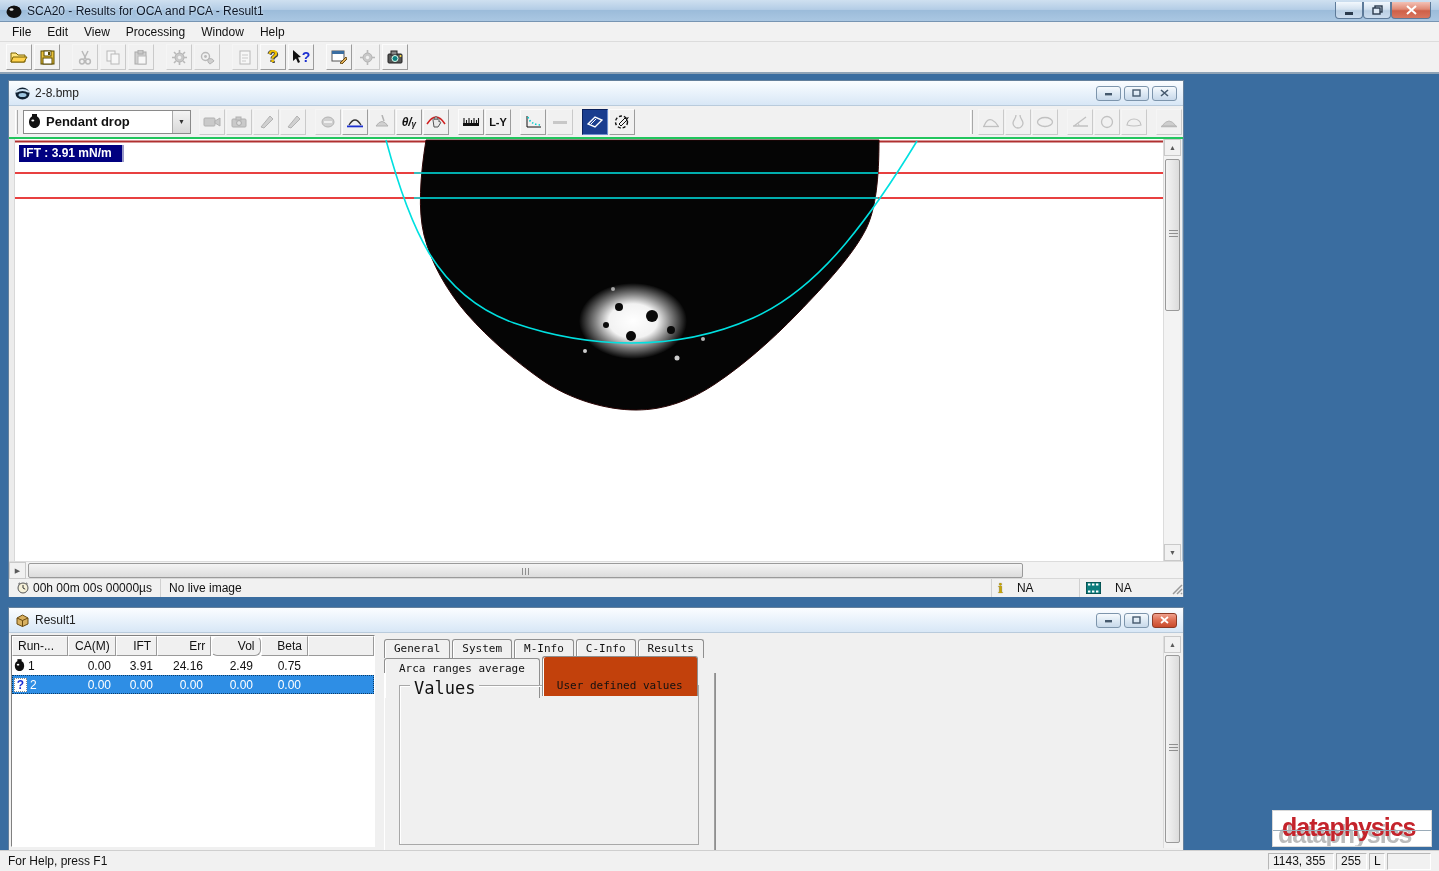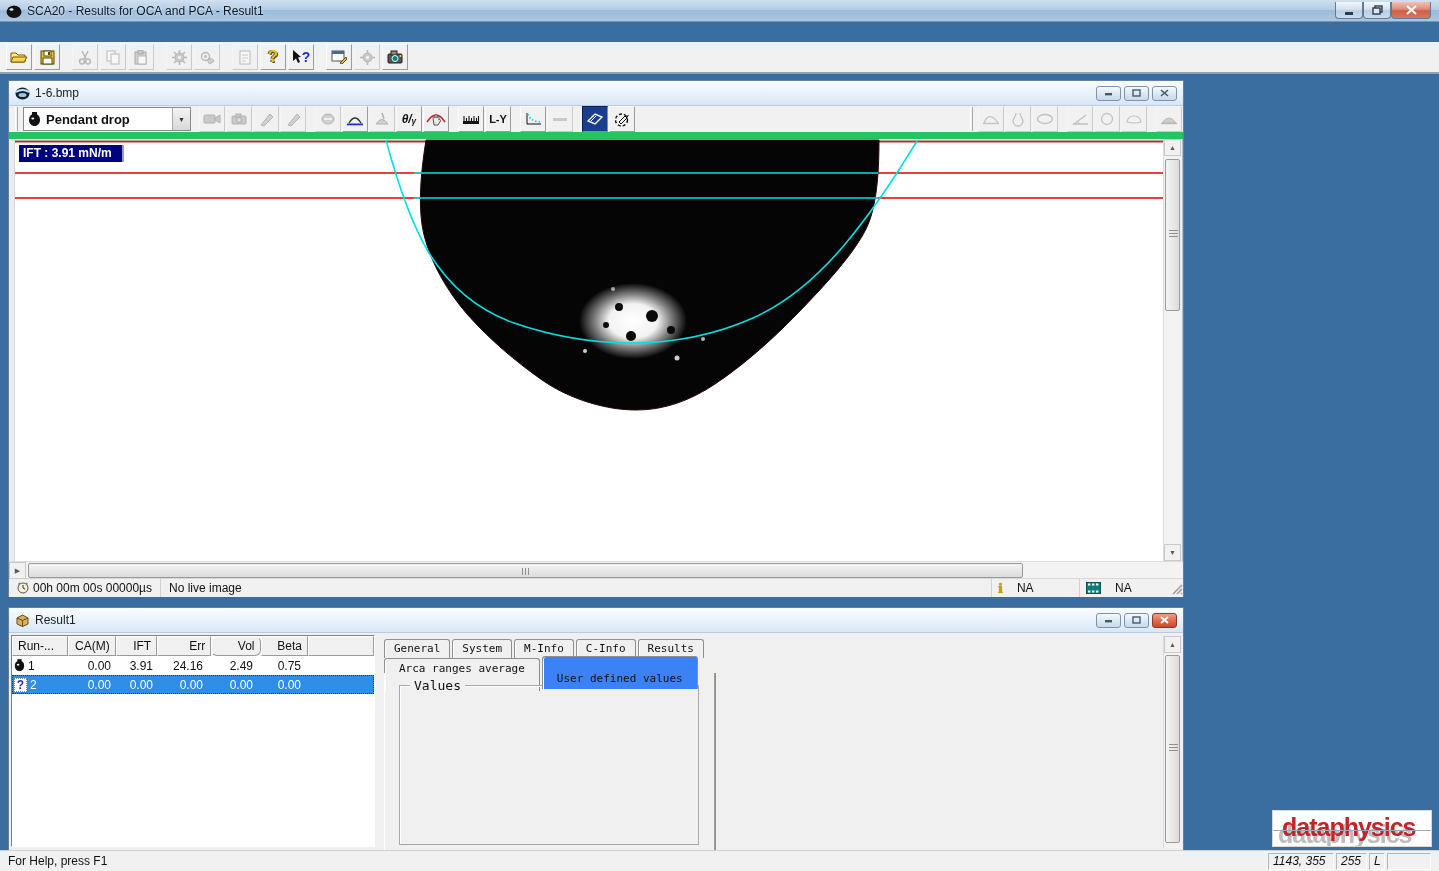--- a/index.html
+++ b/index.html
@@ -44,21 +44,21 @@
     border-bottom:1px solid #b9cbdc; }
   .ctitle .ctext { margin-left:5px; font-size:12px; color:#222; }
   .child-btns { margin-left:auto; display:flex; gap:3px; padding-right:6px; }
   .ch-btn { width:25px; height:15px; border:1px solid #7d95ac; border-radius:3px;
     background:linear-gradient(180deg,#f6fafd 0%,#dde9f4 50%,#c8d9ea 100%);
     display:flex; align-items:center; justify-content:center; }
   .ch-btn.red { background:linear-gradient(180deg,#efa18f 0%,#dd6c50 50%,#c94a2c 100%); border-color:#8c3a26; }
 
   
   #imgwin { left:8px; top:4px; width:1176px; height:517px; }
-  #img-toolbar { height:33px; background:#f1f1f1; border-bottom:7px solid #22c55e;
+  #img-toolbar { height:33px; background:#f1f1f1; border-bottom:2px solid #22c55e;
     display:flex; align-items:center; padding-left:4px; }
   .grip-v { width:3px; height:24px; border-left:1px solid #fff; border-right:1px solid #a8a8a8; margin:0 5px 0 2px; }
   #drop-select { width:168px; height:24px; background:#fff; border:1px solid #8a8a8a;
     display:flex; align-items:center; padding-left:4px; }
   #drop-select .dd-label { font-weight:bold; font-size:13px; margin-left:5px; flex:1; }
   #drop-select .dd-arrow { width:18px; height:22px; background:linear-gradient(180deg,#f4f4f4,#d8d8d8);
     border-left:1px solid #aaa; display:flex; align-items:center; justify-content:center; font-size:7px; color:#333; }
   .ibtn { width:26px; height:26px; margin-right:1px; background:#f1f1f1;
     border:1px solid; border-color:#fbfbfb #9c9c9c #9c9c9c #fbfbfb;
     display:flex; align-items:center; justify-content:center; font-size:11px; }
@@ -110,46 +110,46 @@
   .runcell { display:flex; align-items:center; gap:3px; padding-left:2px; }
   .qbox { width:13px; height:14px; background:#fff; color:#1b2fd0; font-weight:bold; font-size:12px;
     display:flex; align-items:center; justify-content:center; border:1px dotted #888; }
 
   
   #tabs { position:absolute; left:375px; top:6px; width:332px; font-family:"DejaVu Sans Mono", monospace; font-size:11px; }
   .tabrow { display:flex; }
   .tab { border:1px solid #8f8f8f; border-bottom:none; border-radius:3px 3px 0 0;
     background:#f0f0f0; padding:2px 9px 3px 9px; margin-right:2px; box-shadow:1px 0 0 #fff inset; }
   .tab2 { padding:3px 14px 4px 14px;text-align:center; }
-  .tab2.active { position:relative; top:-2px; padding-top:15px; background:#3b82f6; z-index:2; }
+  .tab2.active { position:relative; top:-2px; padding-top:22px; background:#c2410c; z-index:2; }
   #tab-panel { position:absolute; left:375px; top:40px; width:332px; height:178px;
     border-left:1px solid #fff; border-right:1px solid #8f8f8f; box-shadow:-1px 0 0 #9f9f9f inset; }
   #values-group { position:absolute; left:14px; top:12px; width:300px; height:160px;
     border:1px solid #a8a8a8; box-shadow:1px 1px 0 #fff inset; }
   #values-group .glabel { position:absolute; left:10px; top:-8px; background:#f0f0f0; padding:0 4px;
-    font-family:"DejaVu Sans Mono", monospace; font-size:13px; }
+    font-family:"DejaVu Sans Mono", monospace; font-size:17px; }
 
   #res-vscroll { position:absolute; right:3px; top:3px; width:17px; height:212px;
     background:#f3f3f3; border-left:1px solid #dcdcdc; }
 
   
   #logo { position:absolute; left:1272px; top:734px; width:160px; height:37px; background:#fff;
     border:1px solid #d8d8d8; overflow:hidden; }
   #logo .ghost { position:absolute; left:5px; top:9px; font-size:25px; font-weight:bold;
     letter-spacing:-1px; color:#bcbcbc; }
   #logo .main { position:absolute; left:9px; top:2px; font-size:25px; font-weight:bold;
     letter-spacing:-1px; color:#c4232b; }
   #logo .hline { position:absolute; left:0; top:19px; width:160px; height:1px; background:#9aabb8; }
 
   
   #statusbar { position:absolute; left:0; top:850px; width:1439px; height:21px;
     background:#f1f1f1; border-top:1px solid #cfcfcf; display:flex; align-items:center; font-size:12px; }
   #statusbar .help { padding-left:8px; }
   .scell { height:17px; border:1px solid; border-color:#b7b7b7 #fff #fff #b7b7b7;
-    display:flex; align-items:center; padding:0 4px; margin-right:2px; background:#f1f1f1;font-style:italic; }
+    display:flex; align-items:center; padding:0 4px; margin-right:2px; background:#f1f1f1; }
   #sb-right { margin-left:auto; display:flex; padding-right:6px; }
 
   svg { display:block; }
 </style>
 </head>
 <body>
 
 <div id="app">
 
   <div id="titlebar">
@@ -172,20 +172,28 @@
           </svg>
       </div>
       <div class="cap-btn close">
         <svg class="cap-glyph" width="11" height="10" viewBox="0 0 11 10">
             <path d="M1 1 L10 9 M10 1 L1 9" stroke="#fff" stroke-width="2"></path>
           </svg>
       </div>
     </div>
   </div>
 
+  <div id="menubar">
+    <span class="menu-item">File</span>
+    <span class="menu-item">Edit</span>
+    <span class="menu-item">View</span>
+    <span class="menu-item">Processing</span>
+    <span class="menu-item">Window</span>
+    <span class="menu-item">Help</span>
+  </div>
 
   <div id="main-toolbar">
     <div class="tbtn">
       <svg width="18" height="14" viewBox="0 0 18 14">
           <path d="M1 3 L6 3 L8 5 L15 5 L15 12 L1 12 Z" fill="#ffe680" stroke="#7a6000"></path>
           <path d="M3 7 L17 7 L14 12 L1 12 Z" fill="#ffd24d" stroke="#7a6000"></path>
         </svg>
     </div>
     <div class="tbtn">
       <svg width="15" height="15" viewBox="0 0 15 15">
@@ -274,21 +282,21 @@
 
   <div id="mdi">
 
     <div id="imgwin" class="child">
       <div class="ctitle">
         <svg width="15" height="13" viewBox="0 0 15 13">
             <ellipse cx="7.5" cy="6.5" rx="7" ry="6" fill="#123"></ellipse>
             <path d="M1 5 Q7.5 1 14 5" stroke="#cfe4f4" stroke-width="2" fill="none"></path>
             <ellipse cx="7.5" cy="8" rx="4" ry="2" fill="#9ec6e0"></ellipse>
           </svg>
-        <span class="ctext">1-6.bmp</span>
+        <span class="ctext">2-8.bmp</span>
         <div class="child-btns">
           <div class="ch-btn">
               <svg width="9" height="7" viewBox="0 0 9 7">
                 <rect x="1" y="3" width="7" height="2.4" fill="#45596d"></rect>
               </svg>
             </div>
           <div class="ch-btn">
               <svg width="9" height="8" viewBox="0 0 9 8">
                 <rect x="1" y="1" width="7" height="6" fill="none" stroke="#45596d" stroke-width="1.4"></rect>
               </svg>

